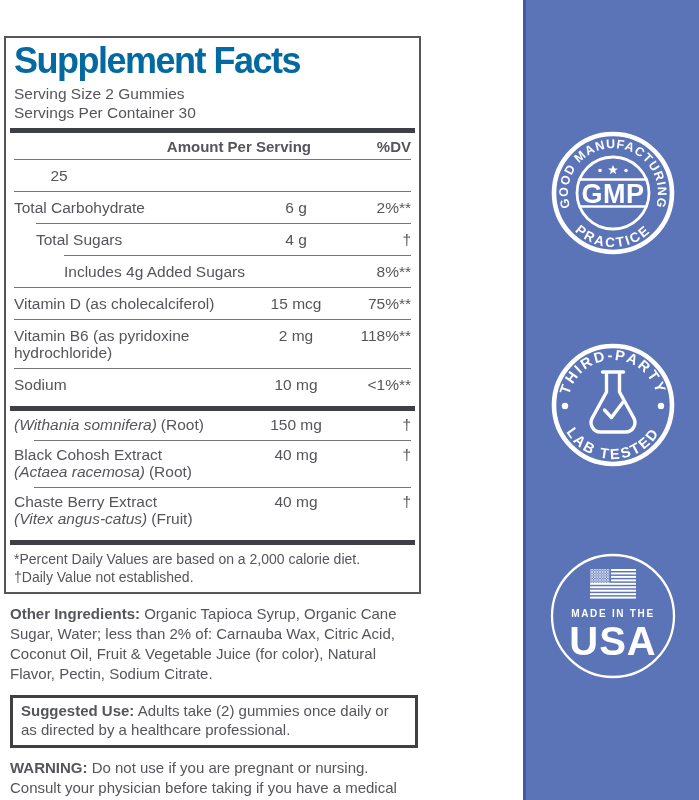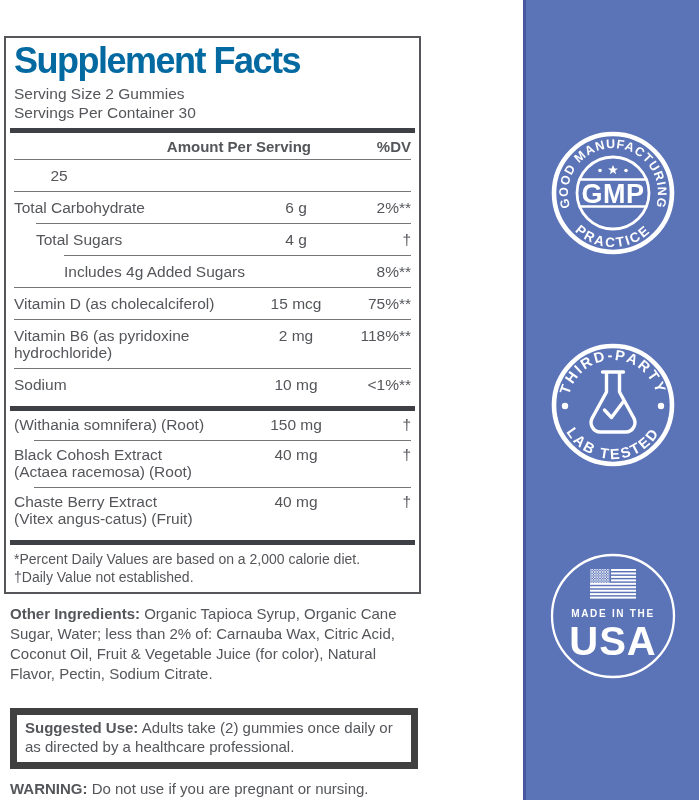--- a/index.html
+++ b/index.html
@@ -33,29 +33,29 @@
   .sep-i1{ margin-left:22px; }
   .sep-i2{ margin-left:50px; }
   .sep-h{ margin-left:20px; }
   .row{ display:flex; align-items:flex-start; font-size:15.5px; line-height:17px; padding:7px 0; }
   .row .n{ flex:1; }
   .row .a{ width:90px; text-align:center; white-space:nowrap; }
   .row .d{ width:70px; text-align:right; }
   .n-i1{ padding-left:22px; }
   .n-i2{ padding-left:50px; }
   .row.herb{ line-height:17.5px; padding:5px 0 6px 0; }
-  .sci{ }
+  .sci{ font-style:italic; }
   .part{ margin-left:4px; }
   .footnotes{ font-size:14px; line-height:18px; padding:5px 0 6px 0; }
   
   .below{ width:417px; box-sizing:border-box; padding:0 3px 0 6px; }
   .para{ font-size:15px; line-height:20px; margin-top:10px; }
   .para b{ font-weight:700; }
   .use-box{
-    box-sizing:border-box; border:7px solid #404040; margin-top:24px;
+    box-sizing:border-box; border:3px solid #404040; margin-top:11px;
     padding:3px 8px 5px 8px; font-size:15px; line-height:19.5px;
   }
   
   .badge{ position:absolute; left:50%; margin-left:-66px; width:132px; height:132px; }
   .badge text{ font-family:"Liberation Sans","DejaVu Sans",sans-serif; fill:#ffffff; }
   .ring{ fill:none; stroke:#ffffff; stroke-width:4.6; }
   .ring2{ fill:none; stroke:#ffffff; stroke-width:2.8; }
   .ring-thin{ fill:none; stroke:#ffffff; stroke-width:2.3; }
   .arc-sm{ font-size:12.5px; font-weight:700; letter-spacing:1px; text-anchor:middle; }
   .arc-md{ font-size:14.5px; font-weight:700; letter-spacing:2.2px; text-anchor:middle; }

